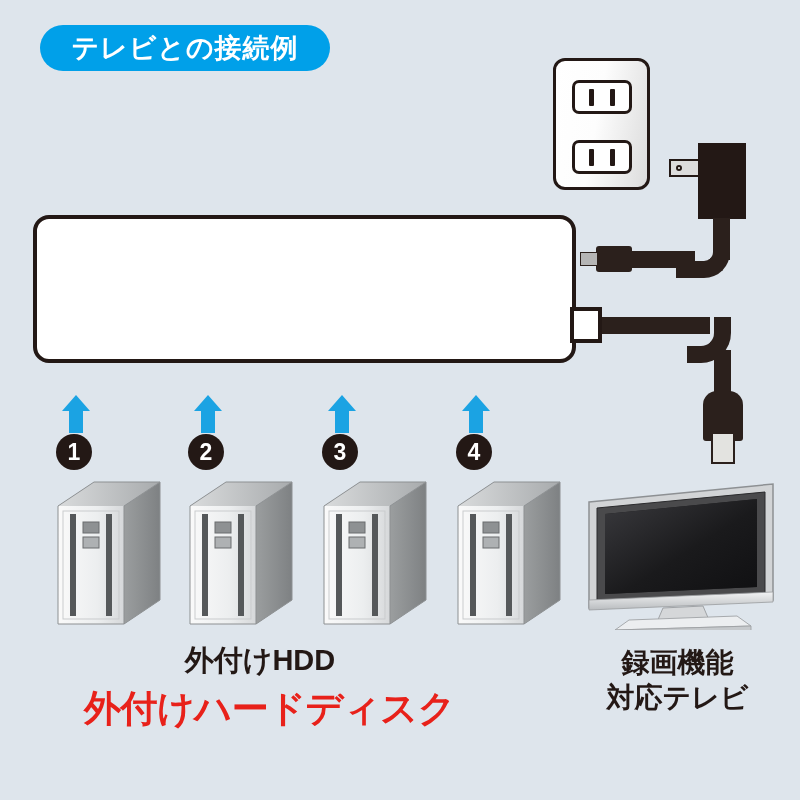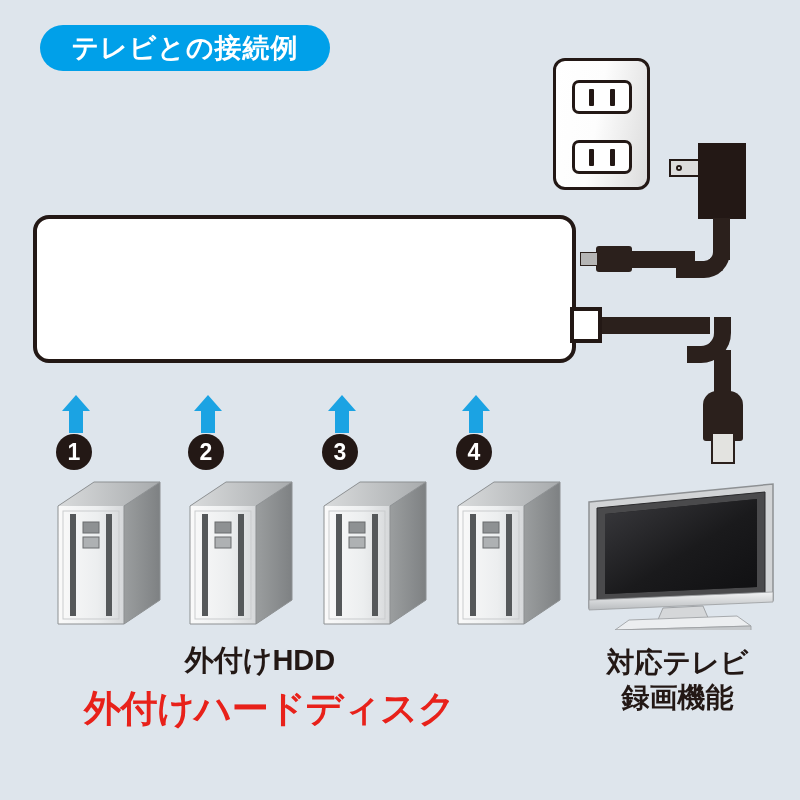--- a/index.html
+++ b/index.html
@@ -534,21 +534,21 @@
 
       <polygon points="44,138 152,134 166,144 30,148" fill="#eceef0" stroke="#a7aaad" stroke-width="1"></polygon>
 
       <polygon points="30,148 166,144 166,150 30,154" fill="#c6c9cc" stroke="#9a9d9f" stroke-width="0.8"></polygon>
     </svg>
   </div>
 
   <div class="caption-hdd">外付けHDD</div>
 
   <div class="caption-tv">
+    <div>録画機能</div>
     <div>対応テレビ</div>
-    <div>録画機能</div>
   </div>
 
   <div class="headline">
     <div>外付けハードディスク</div>
   </div>
 
 </div>
 
 </body></html>

